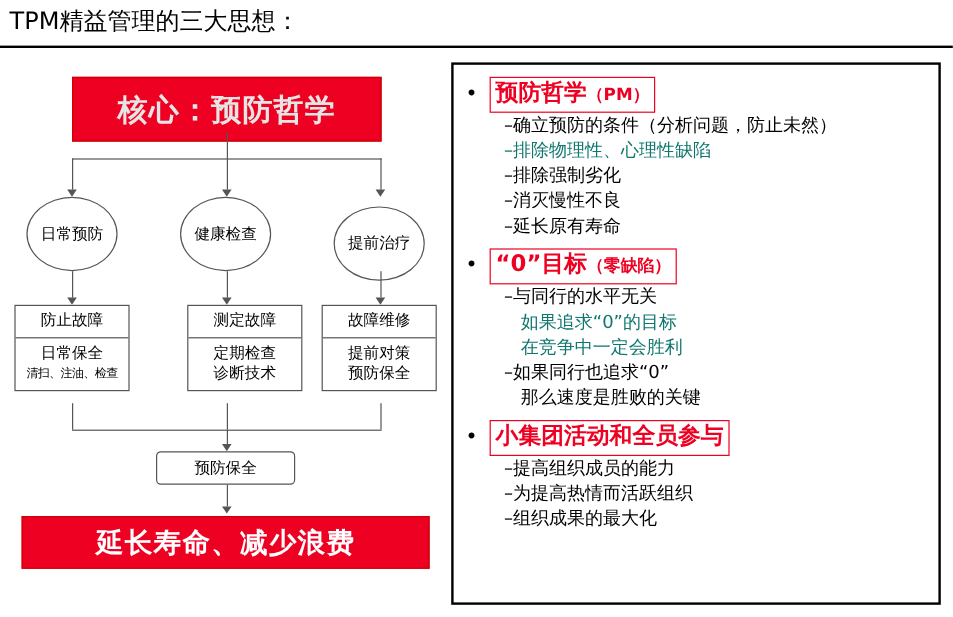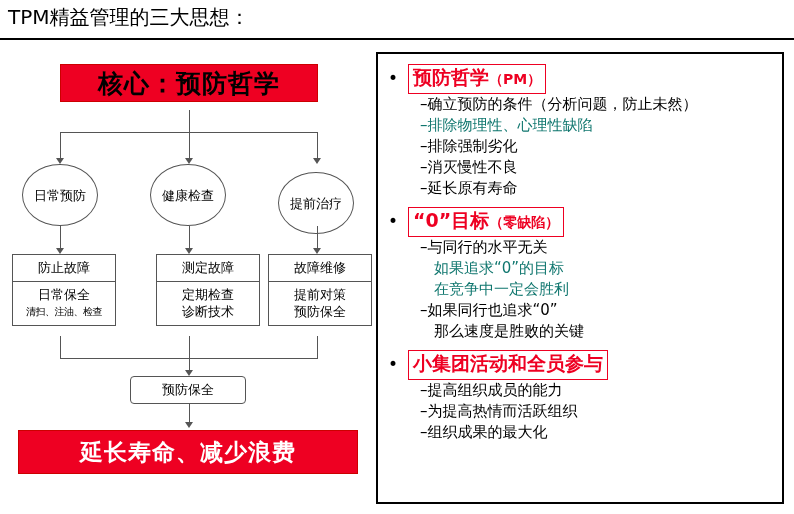--- a/index.html
+++ b/index.html
@@ -39,25 +39,25 @@
     left: 0px;
     top: 44px;
     width: 374px;
     height: 470px;
   }
   .core-box {
     position: absolute;
     left: 60px;
     top: 20px;
     width: 258px;
-    height: 38px;
+    height: 54px;
     background: #ee0022;
     border: 1px solid #cc0000;
     box-sizing: border-box;
-    color: #000000;
+    color: #e5e5e5;
     font-size: 25px;
     font-weight: bold;
     display: flex;
     align-items: center;
     justify-content: center;
     letter-spacing: 1px;
   }
   .ellipse {
     position: absolute;
     width: 76px;
@@ -72,21 +72,21 @@
     font-size: 13px;
     color: #000000;
     line-height: 17px;
   }
   .ell-1 { left: 22px;  top: 120px; }
   .ell-2 { left: 150px; top: 120px; }
   .ell-3 { left: 278px; top: 128px; }
 
   .col-box {
     position: absolute;
-    width: 104px;
+    width: 96px;
     border: 1px solid #555555;
     box-sizing: border-box;
     background: #ffffff;
     font-size: 13px;
     color: #000000;
     text-align: center;
   }
   .col-box .head {
     height: 26px;
     line-height: 26px;

